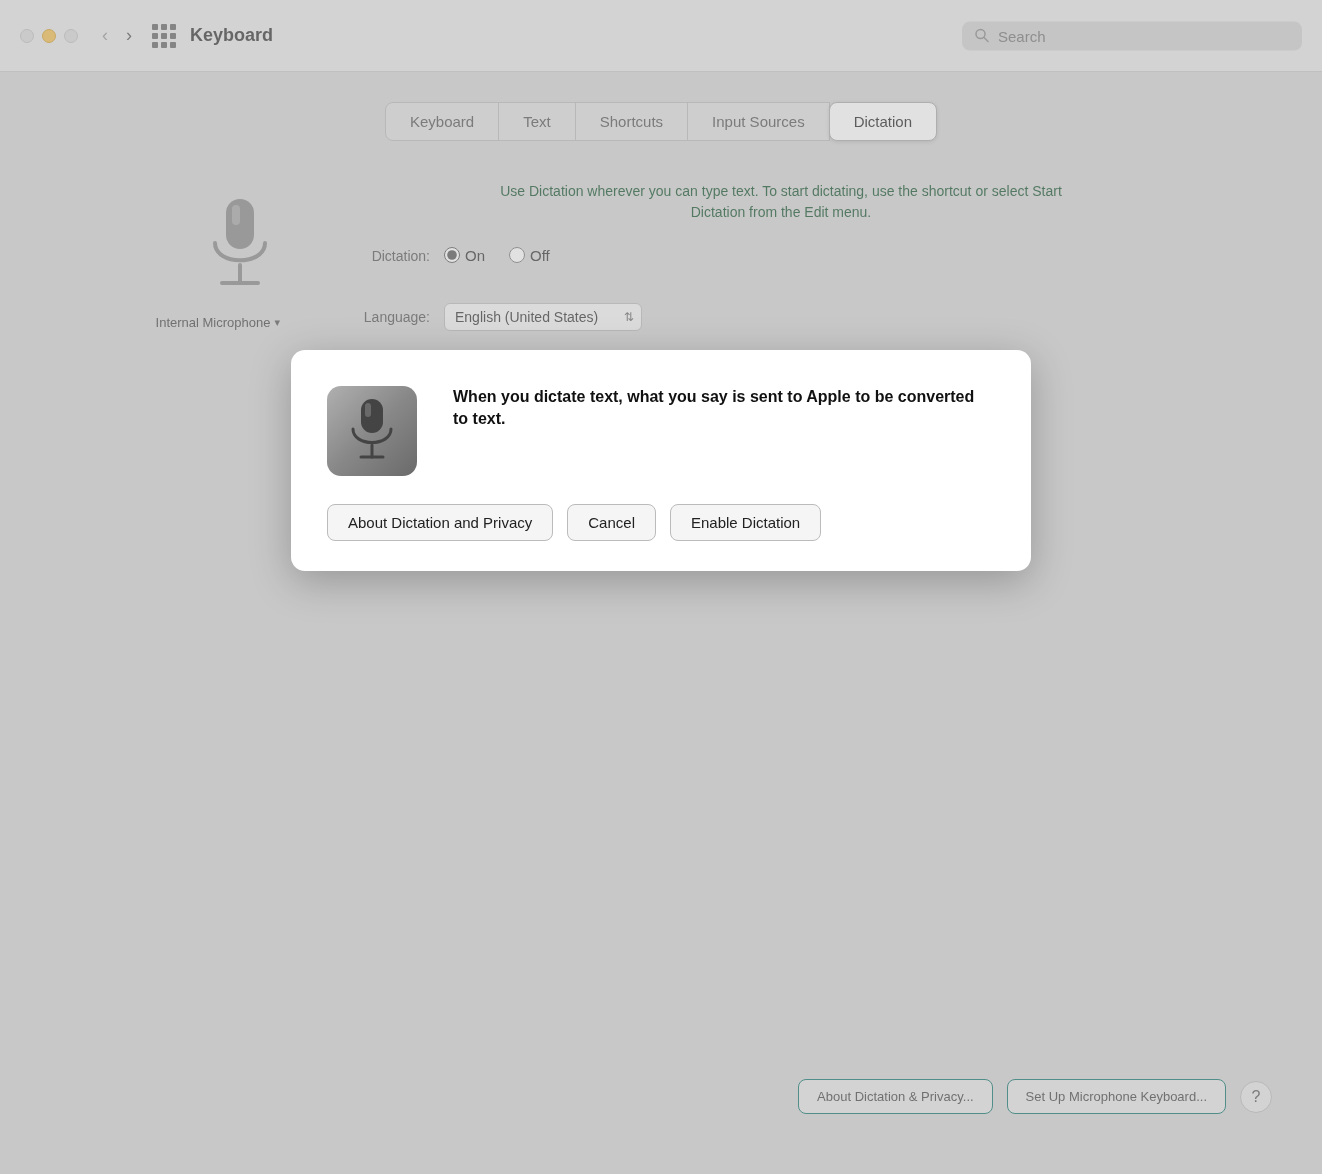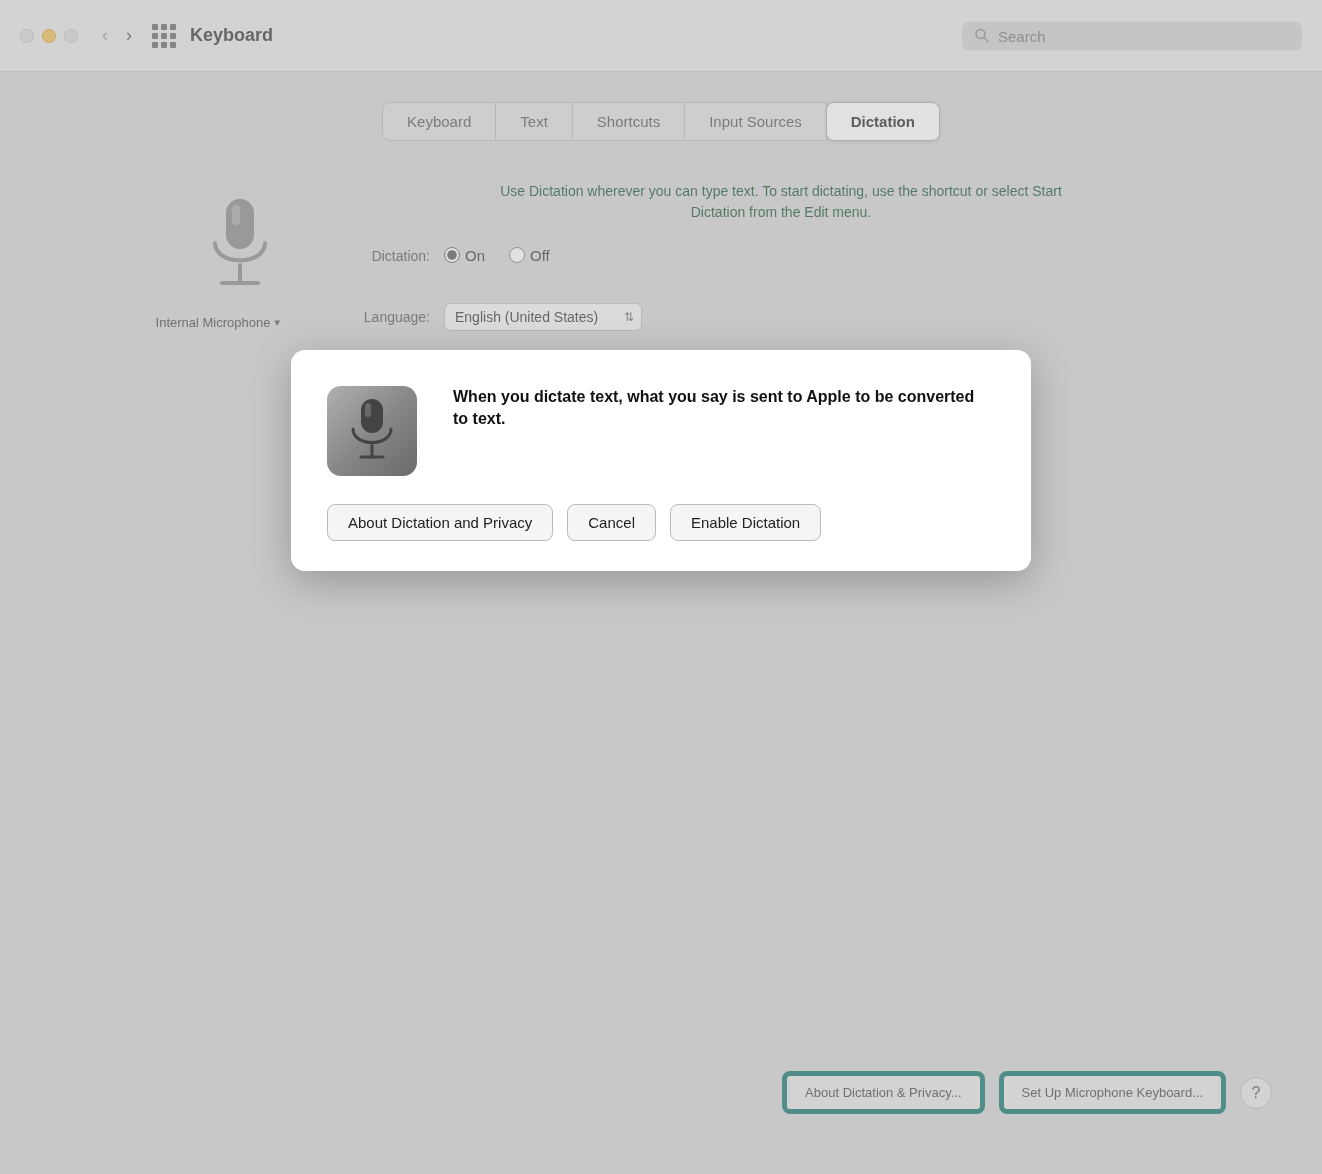--- a/index.html
+++ b/index.html
@@ -114,21 +114,21 @@
       cursor: pointer;
       border: 1px solid #bbb;
       background: #e0e0e0;
       margin: 0 -1px 0 0;
     }
     .tab:first-child { border-radius: 8px 0 0 8px; }
     .tab:last-child { border-radius: 0 8px 8px 0; margin-right: 0; }
     .tab.active {
       background: #fff;
       color: #222;
-      font-weight: 700;
+      font-weight: 400;
       border-color: #aaa;
       z-index: 1;
       border-radius: 8px;
       box-shadow: 0 1px 4px rgba(0,0,0,0.15);
     }
 
     .mic-icon {
       width: 80px;
       height: 110px;
     }
@@ -286,21 +286,21 @@
       bottom: 60px;
       right: 50px;
       display: flex;
       align-items: center;
       gap: 14px;
     }
 
     .bottom-btn {
       padding: 9px 18px;
       border-radius: 8px;
-      border: 5px solid #0f766e;
+      border: 1px solid #0f766e;
       background: #e8e8e8;
       font-size: 13px;
       color: #444;
       cursor: pointer;
     }
 
     .help-btn {
       width: 32px;
       height: 32px;
       border-radius: 50%;

